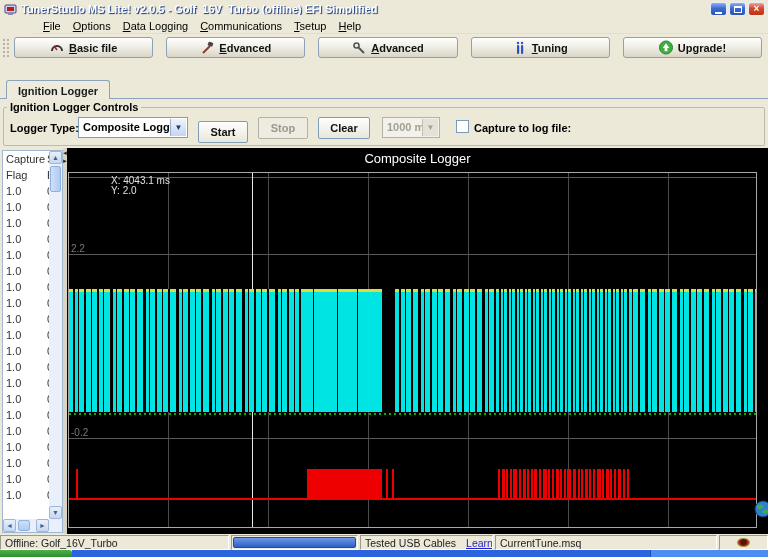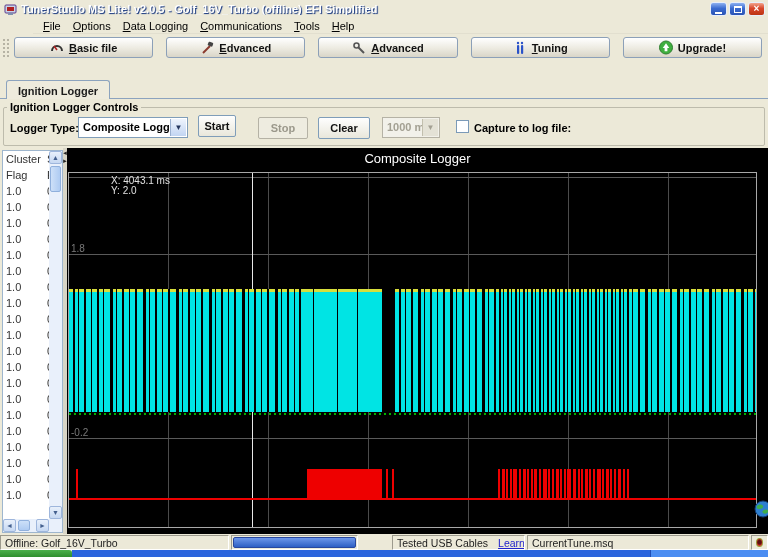--- a/index.html
+++ b/index.html
@@ -137,21 +137,21 @@
         <span class="restsq"></span>
       </span>
     <span class="winbtn red">×</span>
   </div>
 
   <div id="menubar">
     <span class="menu-item"><span class="mn">F</span><span>ile</span></span>
     <span class="menu-item"><span class="mn">O</span><span>ptions</span></span>
     <span class="menu-item"><span class="mn">D</span><span>ata Logging</span></span>
     <span class="menu-item"><span class="mn">C</span><span>ommunications</span></span>
-    <span class="menu-item"><span class="mn">T</span><span>ools</span></span>
+    <span class="menu-item"><span class="mn">T</span><span>setup</span></span>
     <span class="menu-item"><span class="mn">H</span><span>elp</span></span>
   </div>
 
   <div id="toolbar">
     <span class="grip"></span>
     <div class="tbtn">
       <span class="tico">
           <svg width="14" height="14" viewBox="0 0 14 14">
             <path d="M2 10 a5 5 0 0 1 10 0" fill="none" stroke="#333" stroke-width="2"></path>
             <line x1="7" y1="9" x2="4" y2="5" stroke="#b02020" stroke-width="1.5"></line>
@@ -205,34 +205,34 @@
     <span class="tab sel">Ignition Logger</span>
   </div>
 
   <div id="grouptitle">Ignition Logger Controls</div>
   <div id="groupbox"></div>
   <span class="ctl-label" style="left:10px; top:122px;">Logger Type:</span>
   <div class="combo" style="left:78px; top:117px; width:110px;">
     <div class="txt">Composite Logger</div>
     <div class="cbtn">▼</div>
   </div>
-  <div class="pbtn" style="left:198px; top:115px; width:38px;">Start</div>
+  <div class="pbtn" style="left:198px; top:121px; width:50px;">Start</div>
   <div class="pbtn disabled" style="left:258px; top:117px; width:50px;">Stop</div>
   <div class="pbtn" style="left:318px; top:117px; width:52px;">Clear</div>
   <div class="combo disabled" style="left:382px; top:117px; width:58px;">
     <div class="txt">1000 ms</div>
     <div class="cbtn">▼</div>
   </div>
   <span class="chk" style="left:456px; top:120px;"></span>
   <span class="ctl-label" style="left:474px; top:122px;">Capture to log file:</span>
 
   <div id="lpanel">
     <div id="ltable">
       <div class="trow">
-        <span class="c1">Cluster</span><span class="c2">S</span>
+        <span class="c1">Capture</span><span class="c2">S</span>
       </div>
       <div class="trow">
         <span class="c1">Flag</span><span class="c2">F</span>
       </div>
       <div id="ltrows">
           <div class="trow"><span class="c1">1.0</span><span class="c2">0</span></div>
           <div class="trow"><span class="c1">1.0</span><span class="c2">0</span></div>
           <div class="trow"><span class="c1">1.0</span><span class="c2">0</span></div>
           <div class="trow"><span class="c1">1.0</span><span class="c2">0</span></div>
           <div class="trow"><span class="c1">1.0</span><span class="c2">0</span></div>
@@ -395,21 +395,21 @@
       <div id="redbase" style="top: 325px; background: rgb(238, 0, 0);"></div>
     <div class="vgrid" style="left: 99px;"></div>
         <div class="vgrid" style="left: 199px;"></div>
         <div class="vgrid" style="left: 299px;"></div>
         <div class="vgrid" style="left: 399px;"></div>
         <div class="vgrid" style="left: 499px;"></div>
         <div class="vgrid" style="left: 599px;"></div>
         <div class="hgrid" style="top: 4px;"></div>
         <div class="hgrid" style="top: 81px;"></div>
         <div class="hgrid" style="top: 265px;"></div>
-        <div class="ylab" style="top: 70px;">1.8</div>
+        <div class="ylab" style="top: 70px;">2.2</div>
         <div class="ylab" style="top: 254px;">-0.2</div>
         <div class="rpulse" style="left: 7px; width: 2px; top: 296px; height: 29px; background: rgb(238, 0, 0);"></div>
         <div class="rpulse" style="left: 238px; width: 75px; top: 296px; height: 29px; background: rgb(238, 0, 0);"></div>
         <div class="rpulse" style="left: 317px; width: 2px; top: 296px; height: 29px; background: rgb(238, 0, 0);"></div>
         <div class="rpulse" style="left: 323px; width: 2px; top: 296px; height: 29px; background: rgb(238, 0, 0);"></div>
         <div class="rpulse" style="left: 429px; width: 2px; top: 296px; height: 29px; background: rgb(238, 0, 0);"></div>
         <div class="rpulse" style="left: 433px; width: 3px; top: 296px; height: 29px; background: rgb(238, 0, 0);"></div>
         <div class="rpulse" style="left: 437px; width: 2px; top: 296px; height: 29px; background: rgb(238, 0, 0);"></div>
         <div class="rpulse" style="left: 441px; width: 2px; top: 296px; height: 29px; background: rgb(238, 0, 0);"></div>
         <div class="rpulse" style="left: 444px; width: 4px; top: 296px; height: 29px; background: rgb(238, 0, 0);"></div>
@@ -449,21 +449,21 @@
           <circle cx="9" cy="9" r="8" fill="none" stroke="#123c70"></circle>
         </svg>
     </span>
   </div>
 
   <div id="statusbar">
     <div class="scell" style="width:229px;">Offline: Golf_16V_Turbo</div>
     <div class="scell" style="width:127px;" id="progresscell">
       <div id="progressfill" style="width: 100%;"></div>
     </div>
-    <div class="scell" style="width:133px;margin-left:32px;">
+    <div class="scell" style="width:133px;">
       <span>Tested USB Cables</span>
       <span class="link">Learn More!</span>
     </div>
     <div class="scell" style="width:222px;">CurrentTune.msq</div>
     <div class="scell" style="flex:1;">
       <span id="ledicon"></span>
     </div>
   </div>
 
   <div id="taskbar">

